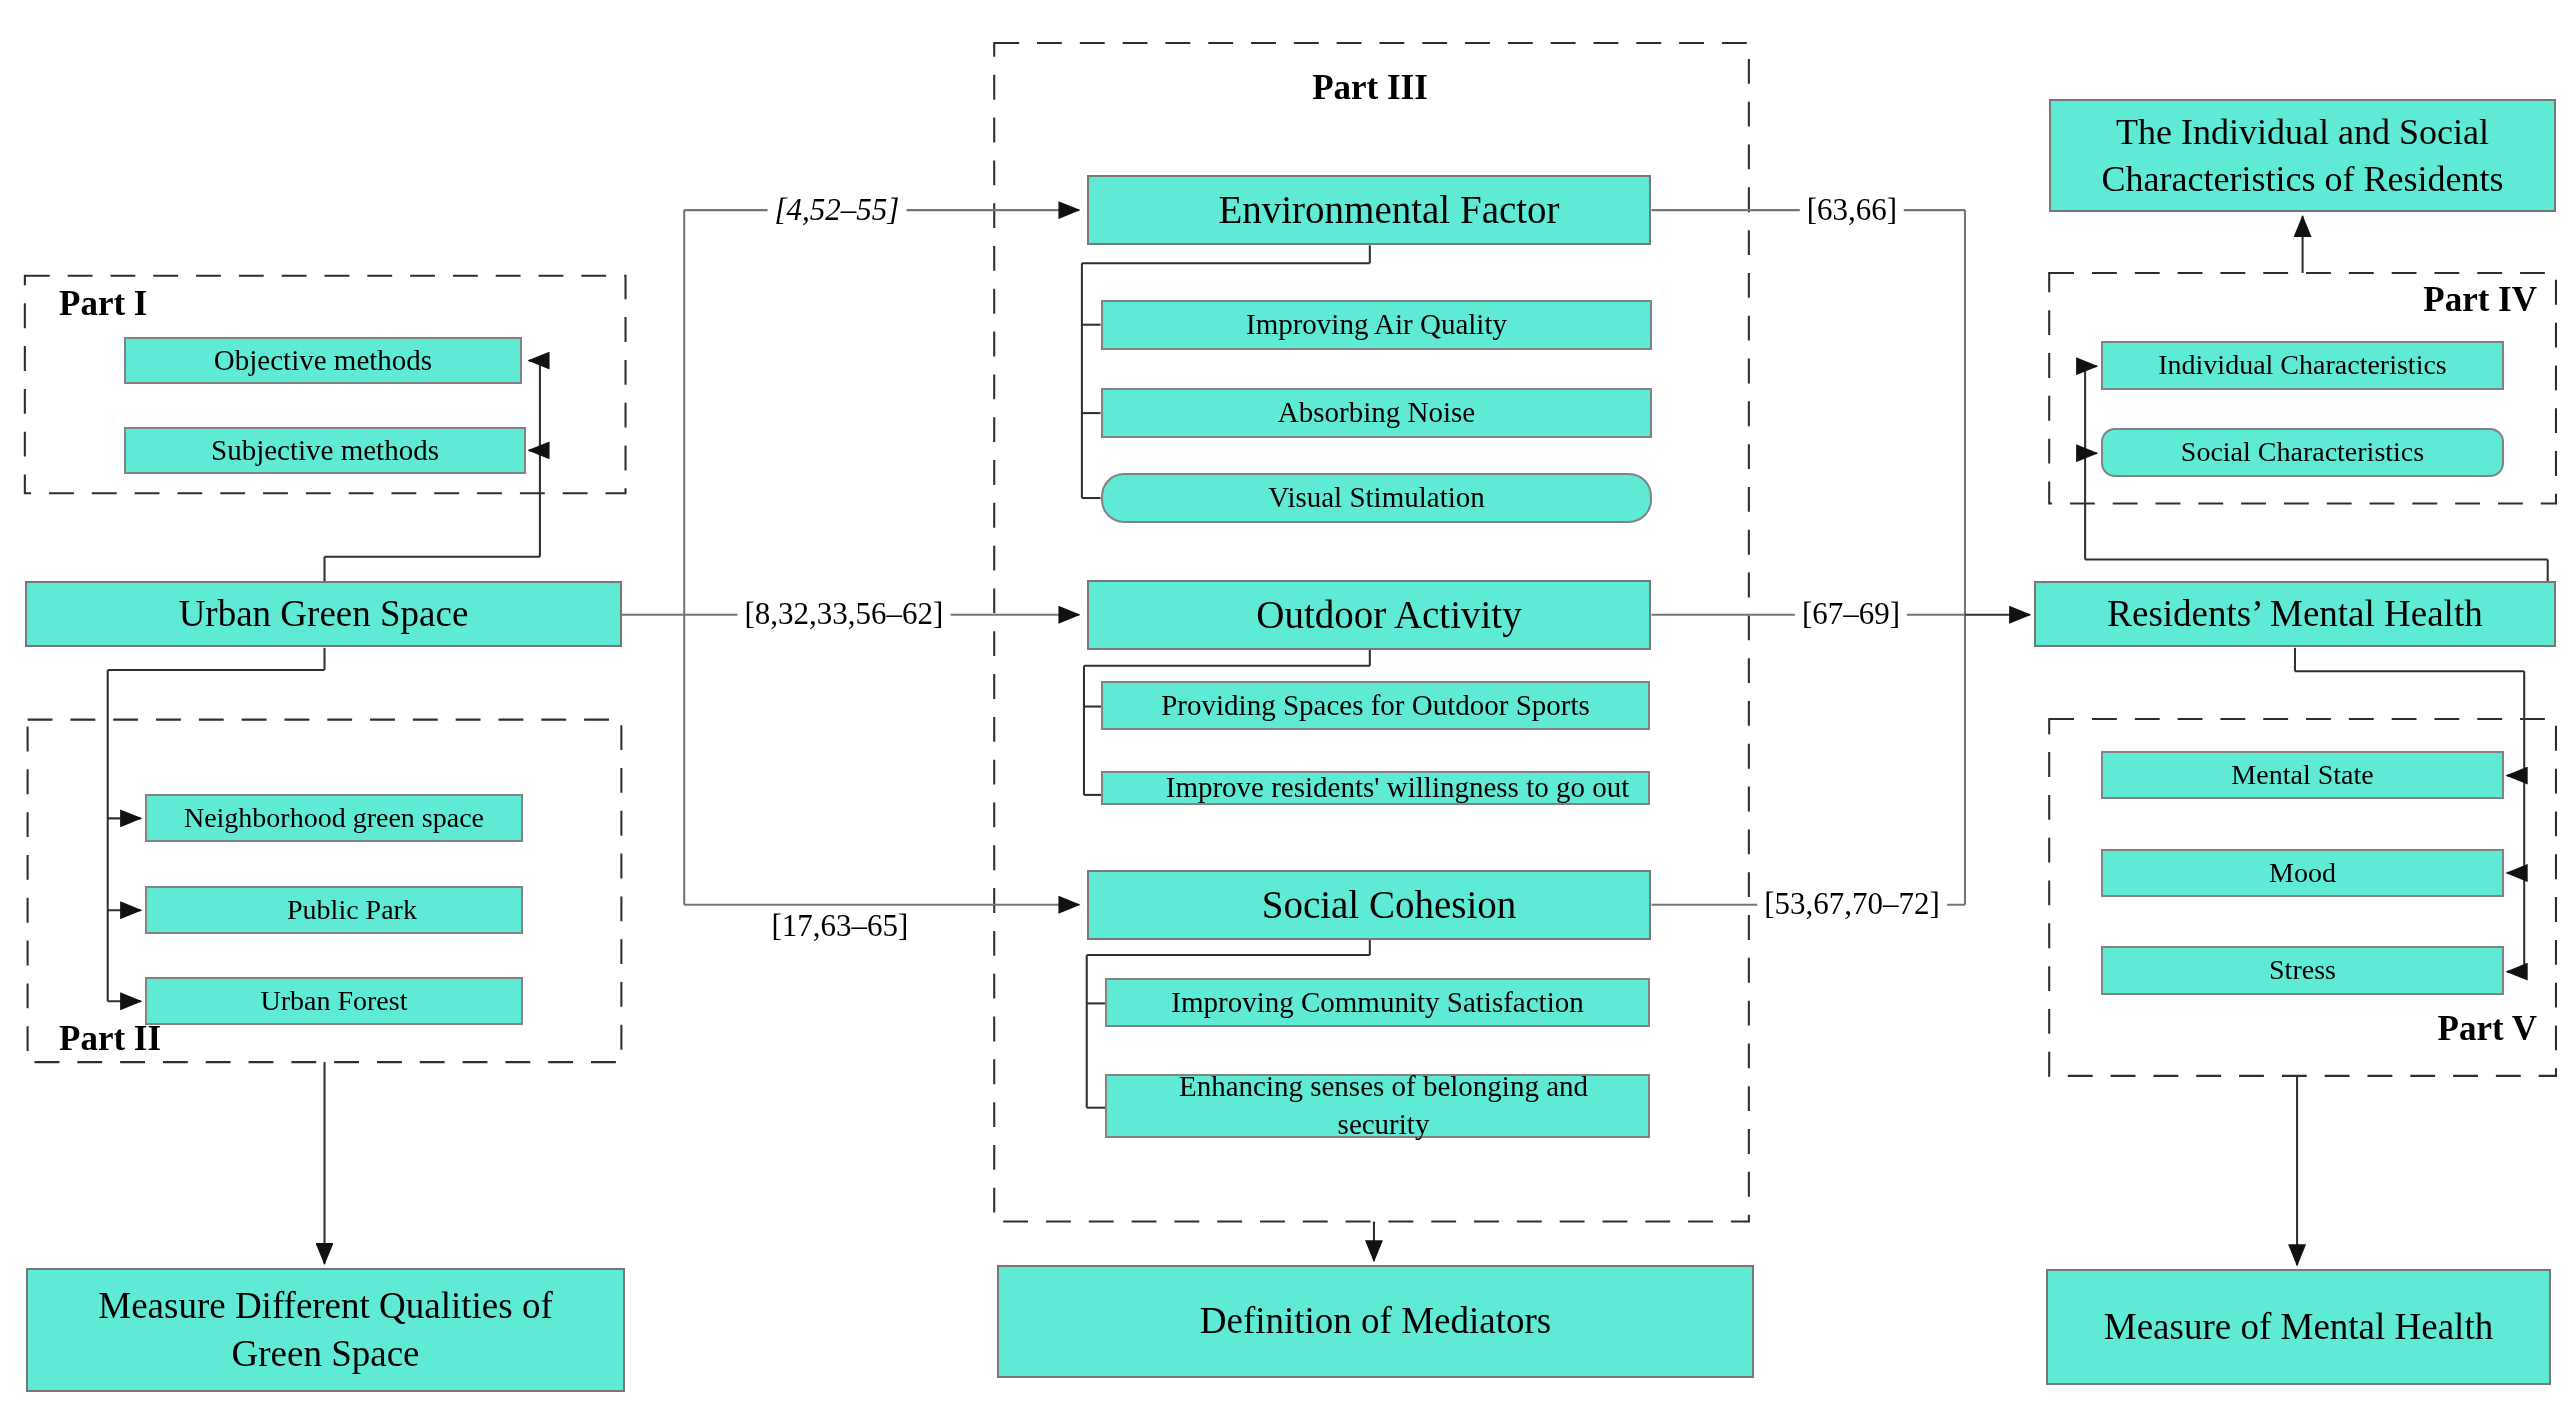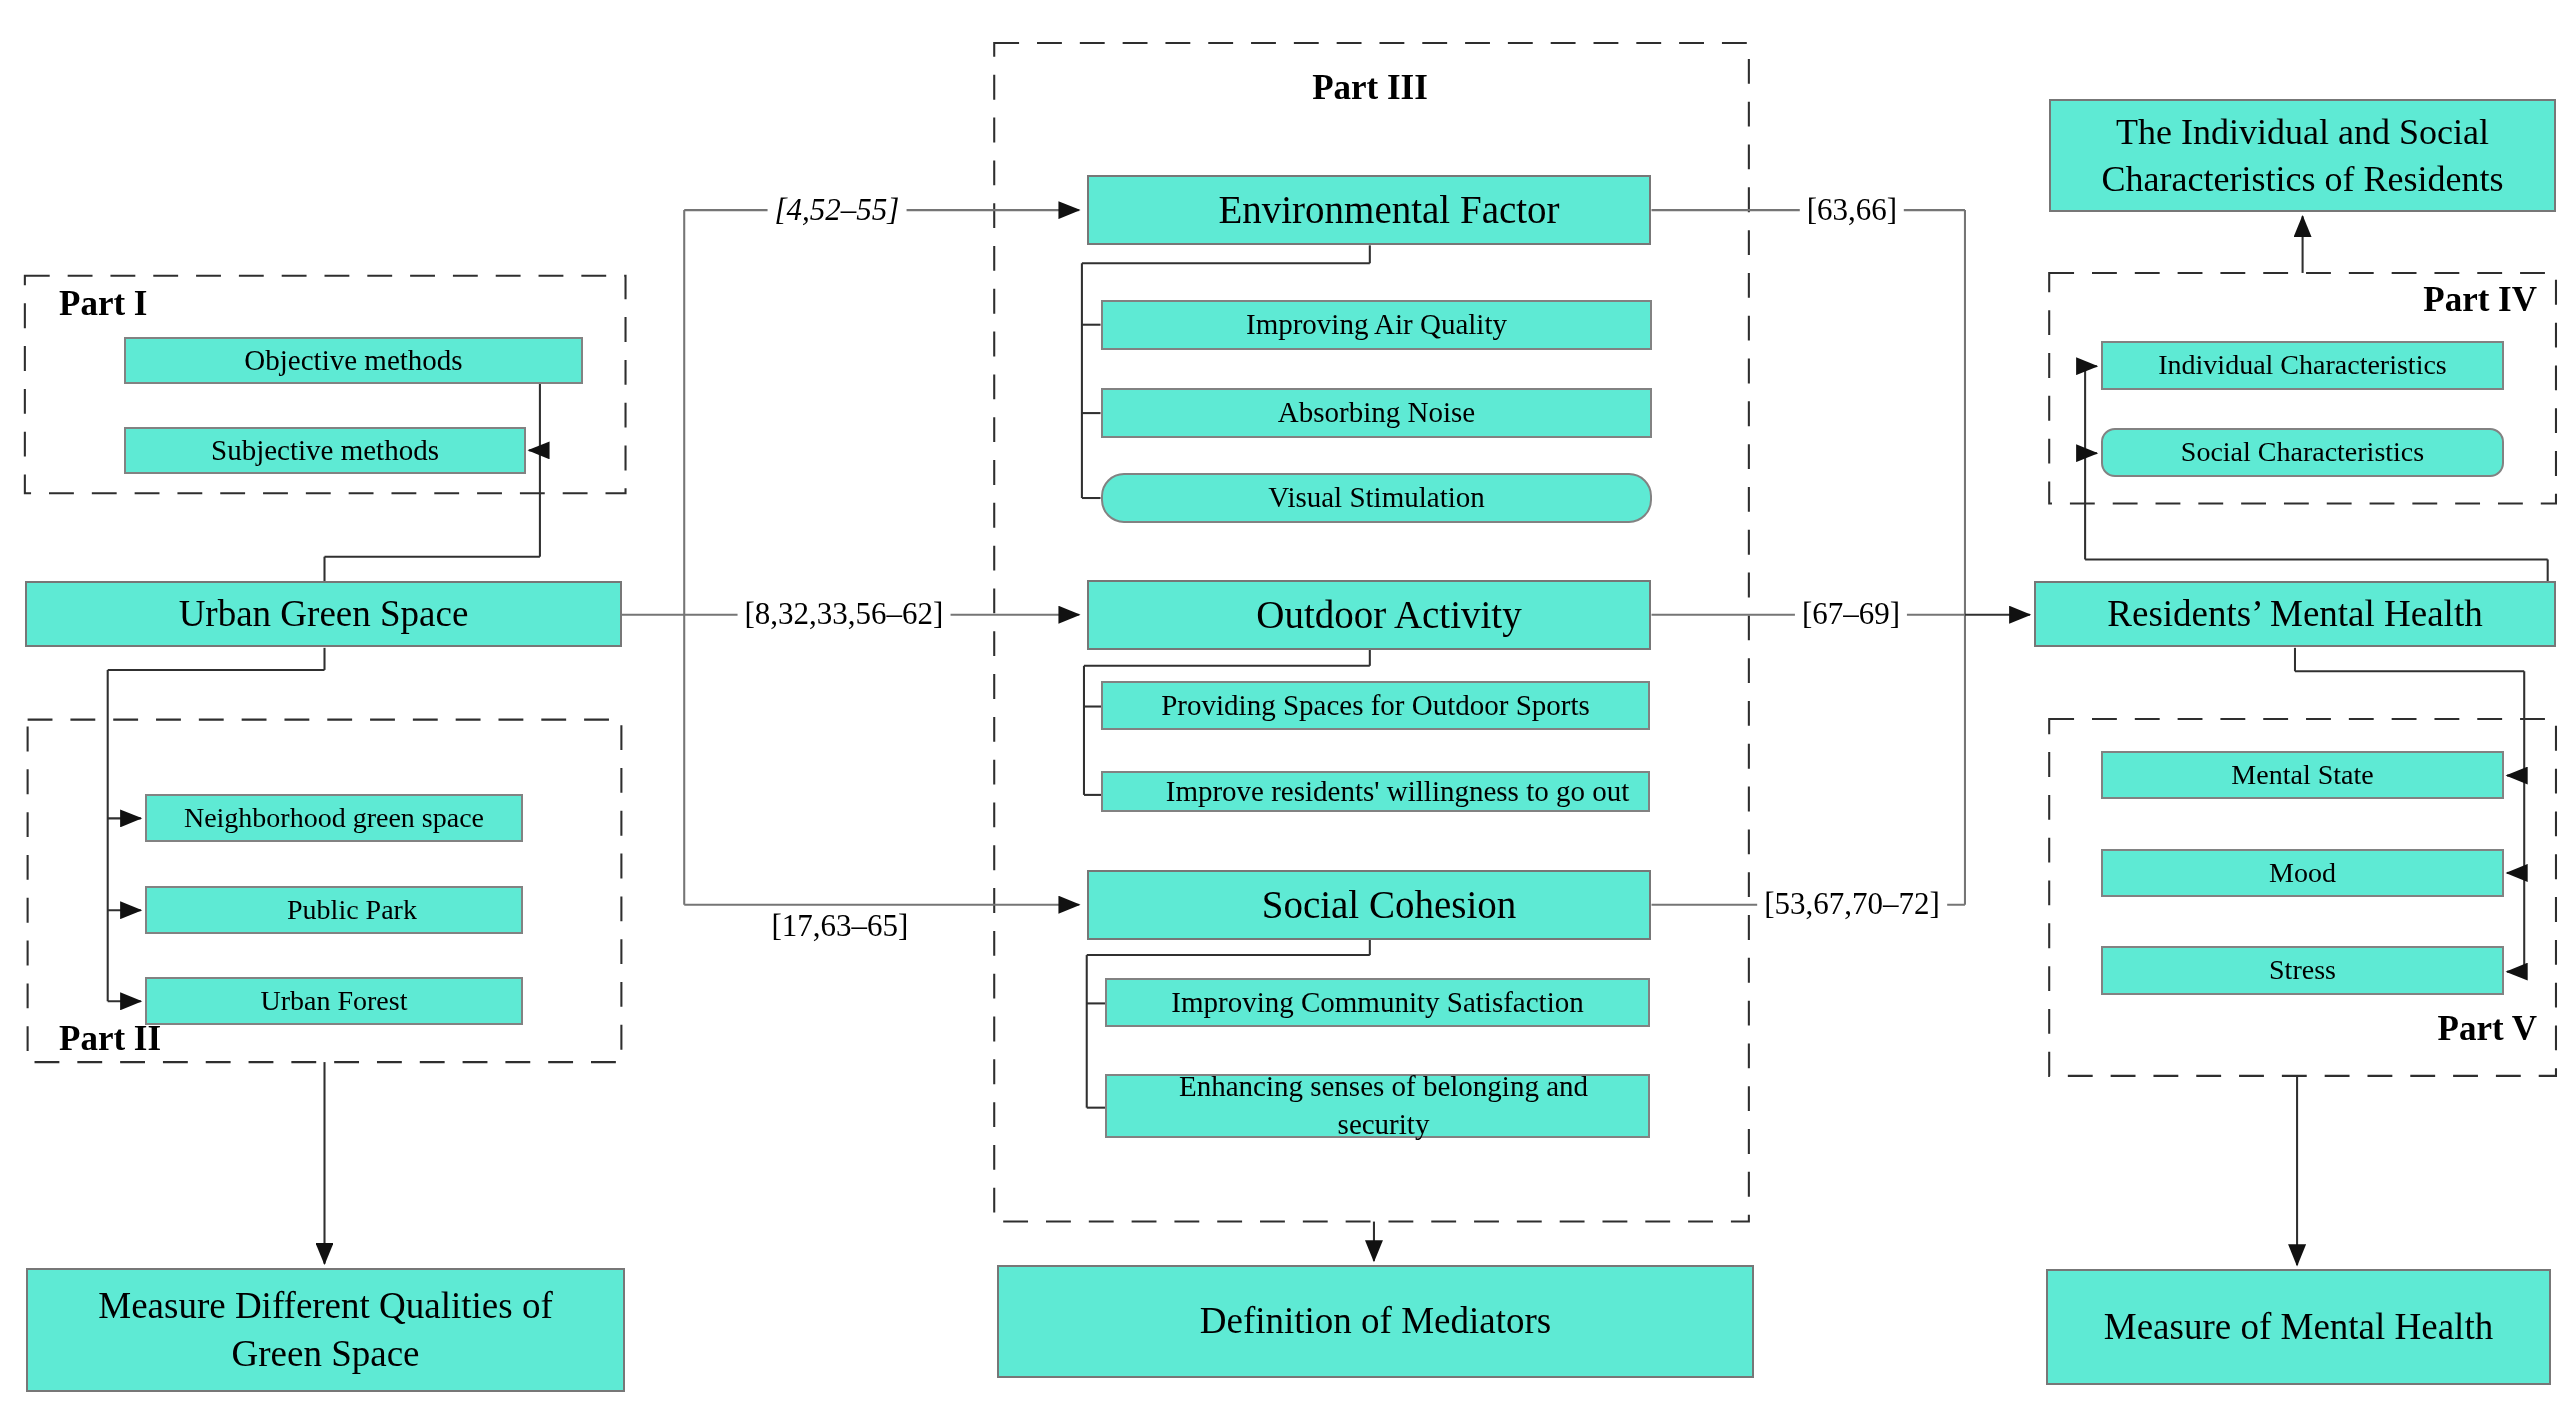--- a/index.html
+++ b/index.html
@@ -96,41 +96,41 @@
       <path class="w2" d="M3324 938 V972"></path>
       <path class="w2" d="M3324 972 H3656"></path>
       <path class="w2" d="M3656 972 V1407"></path>
       <path class="w2" d="M3656 1123 H3631" marker-end="url(#arr)"></path>
       <path class="w2" d="M3656 1264 H3631" marker-end="url(#arr)"></path>
       <path class="w2" d="M3656 1407 H3631" marker-end="url(#arr)"></path>
       <path class="w2" d="M3327 1558 V1832" marker-end="url(#arr)"></path>
     </g>
   </svg>
 
-  <div class="box sub f42" style="left:124px;top:337px;width:459px;height:47px;">Objective methods</div>
+  <div class="box sub f42" style="left:124px;top:337px;width:398px;height:47px;">Objective methods</div>
   <div class="box sub f42" style="left:124px;top:427px;width:402px;height:47px;">Subjective methods</div>
 
   <div class="box f54" style="left:25px;top:581px;width:597px;height:66px;">Urban Green Space</div>
 
   <div class="box sub f40" style="left:145px;top:794px;width:378px;height:48px;">Neighborhood green space</div>
   <div class="box sub f40" style="left:145px;top:886px;width:378px;height:48px;padding-left:36px;">Public Park</div>
   <div class="box sub f40" style="left:145px;top:977px;width:378px;height:48px;">Urban Forest</div>
 
   <div class="box f54" style="left:26px;top:1268px;width:599px;height:124px;">
     <span class="wrapspan" style="width:539px;">Measure Different Qualities of Green Space</span>
   </div>
 
   <div class="box f56" style="left:1087px;top:175px;width:564px;height:70px;">Environmental Factor</div>
   <div class="box sub f42" style="left:1101px;top:300px;width:551px;height:50px;">Improving Air Quality</div>
   <div class="box sub f42" style="left:1101px;top:388px;width:551px;height:50px;">Absorbing Noise</div>
   <div class="box sub f42" style="left:1101px;top:473px;width:551px;height:50px;border-radius:23px;">Visual Stimulation</div>
 
   <div class="box f56" style="left:1087px;top:580px;width:564px;height:70px;">Outdoor Activity</div>
   <div class="box sub f42" style="left:1101px;top:681px;width:549px;height:49px;">Providing  Spaces for Outdoor Sports</div>
-  <div class="box sub f42" style="left:1101px;top:771px;width:549px;height:41px;padding-left:44px;">Improve residents' willingness to go out</div>
+  <div class="box sub f42" style="left:1101px;top:771px;width:549px;height:34px;padding-left:44px;">Improve residents' willingness to go out</div>
 
   <div class="box f56" style="left:1087px;top:870px;width:564px;height:70px;">Social Cohesion</div>
   <div class="box sub f42" style="left:1105px;top:978px;width:545px;height:49px;">Improving Community Satisfaction</div>
   <div class="box sub f42" style="left:1105px;top:1074px;width:545px;height:64px;padding-left:12px;">
     <span class="wrapspan" style="width:421px;">Enhancing  senses of belonging and security</span>
   </div>
 
   <div class="box f54" style="left:997px;top:1265px;width:757px;height:113px;">Definition of Mediators</div>
 
   <div class="box f52" style="left:2049px;top:99px;width:507px;height:113px;">

